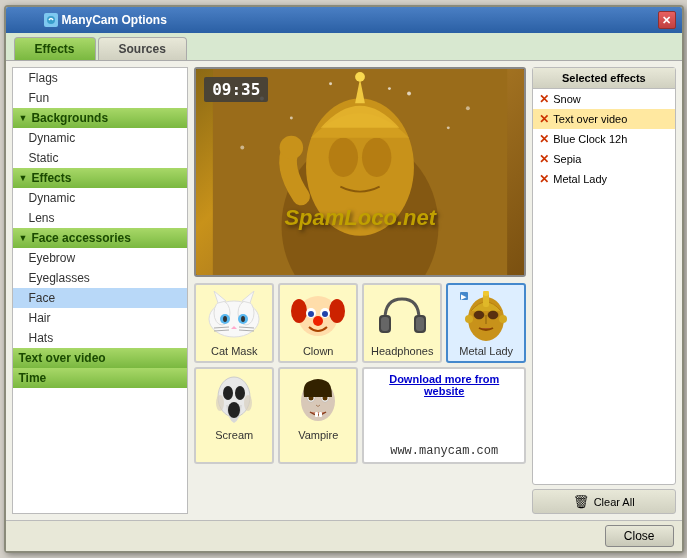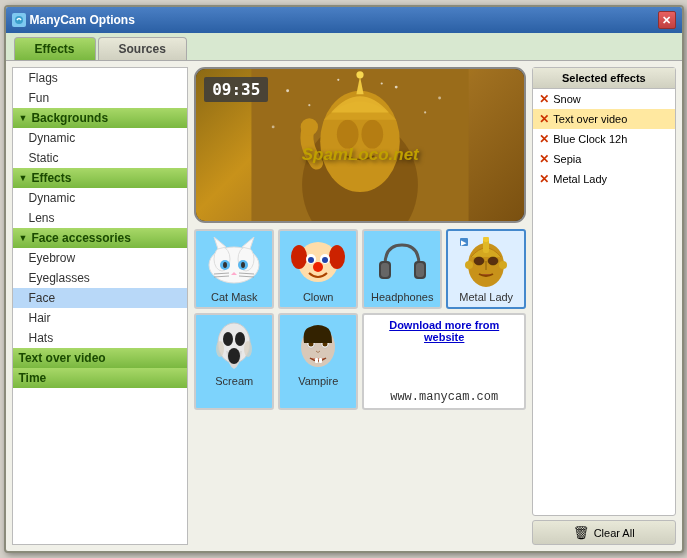--- a/index.html
+++ b/index.html
@@ -32,20 +32,21 @@
       justify-content: space-between;
       border-radius: 2px 2px 0 0;
       font-size: 12px;
       font-weight: bold;
       min-height: 22px;
     }
     .titlebar-left {
       display: flex;
       align-items: center;
       gap: 4px;
+      margin-left: 32px;
     }
     .titlebar-icon {
       width: 14px;
       height: 14px;
       background: #7ec8f0;
       border-radius: 2px;
       display: flex;
       align-items: center;
       justify-content: center;
       font-size: 9px;
@@ -143,22 +144,22 @@
     }
     .center-panel {
       flex: 1;
       display: flex;
       flex-direction: column;
       gap: 6px;
     }
     .preview-area {
       background: #2a2a2a;
       border: 2px solid #888;
-      border-radius: 11px;
-      height: 156px;
+      border-radius: 3px;
+      height: 210px;
       position: relative;
       overflow: hidden;
     }
     .preview-image {
       width: 100%;
       height: 100%;
       background: linear-gradient(135deg, #8B6914 0%, #c8921a 30%, #a07020 60%, #7a5010 100%);
       display: flex;
       align-items: center;
       justify-content: center;
@@ -171,43 +172,43 @@
       background: rgba(60,60,60,0.85);
       color: white;
       padding: 3px 8px;
       font-size: 16px;
       font-weight: bold;
       border-radius: 2px;
       font-family: monospace;
     }
     .preview-watermark {
       position: absolute;
-      bottom: 56px;
+      bottom: 44px;
       left: 50%;
       transform: translateX(-50%);
       color: #c0a000;
-      font-size: 17px;
+      font-size: 22px;
       font-weight: bold;
       font-style: italic;
       text-shadow: 2px 2px 4px rgba(0,0,0,0.5);
       white-space: nowrap;
     }
     .grid-panel {
       display: grid;
       grid-template-columns: repeat(4, 1fr);
       gap: 4px;
     }
     .grid-item {
       display: flex;
       flex-direction: column;
       align-items: center;
       border: 2px solid #ccc;
       border-radius: 3px;
       padding: 3px;
-      background: #7dd3fc;
+      background: #fef9c3;
       cursor: pointer;
       min-height: 80px;
     }
     .grid-item.selected-item {
       border-color: #4488cc;
       background: #ddeeff;
     }
     .grid-item-img {
       width: 70px;
       height: 55px;
@@ -616,13 +617,16 @@
           </div>
       </div>
       <div class="clear-all-btn">
         <span style="font-size:13px;">🗑</span>
         <span>Clear All</span>
       </div>
     </div>
 
   </div>
 
+  <div class="bottom-bar">
+    <button class="close-bottom-btn">Close</button>
+  </div>
 </div>
 
 </body></html>

